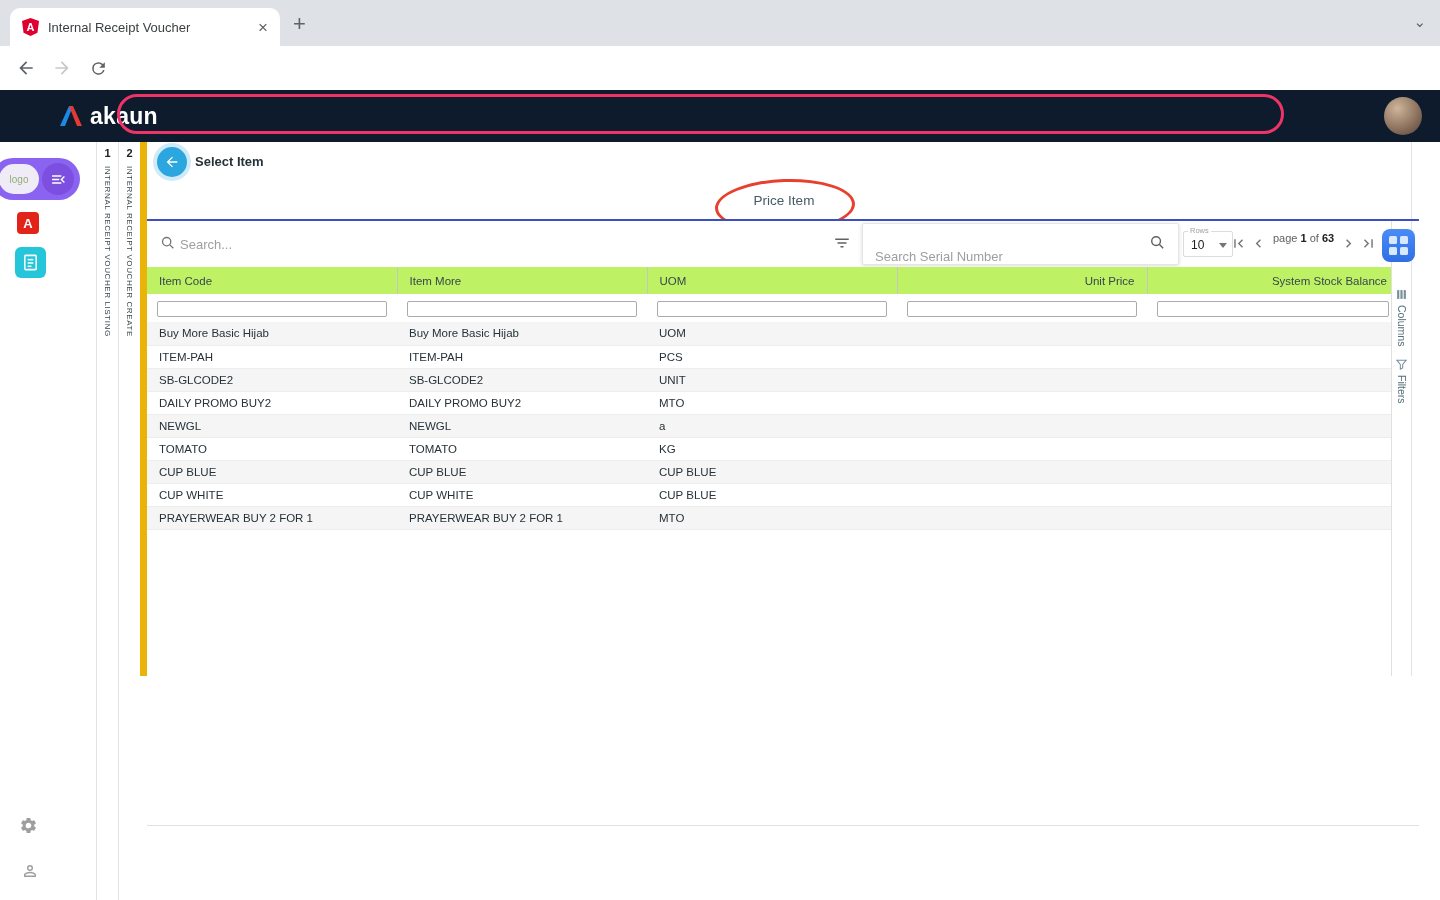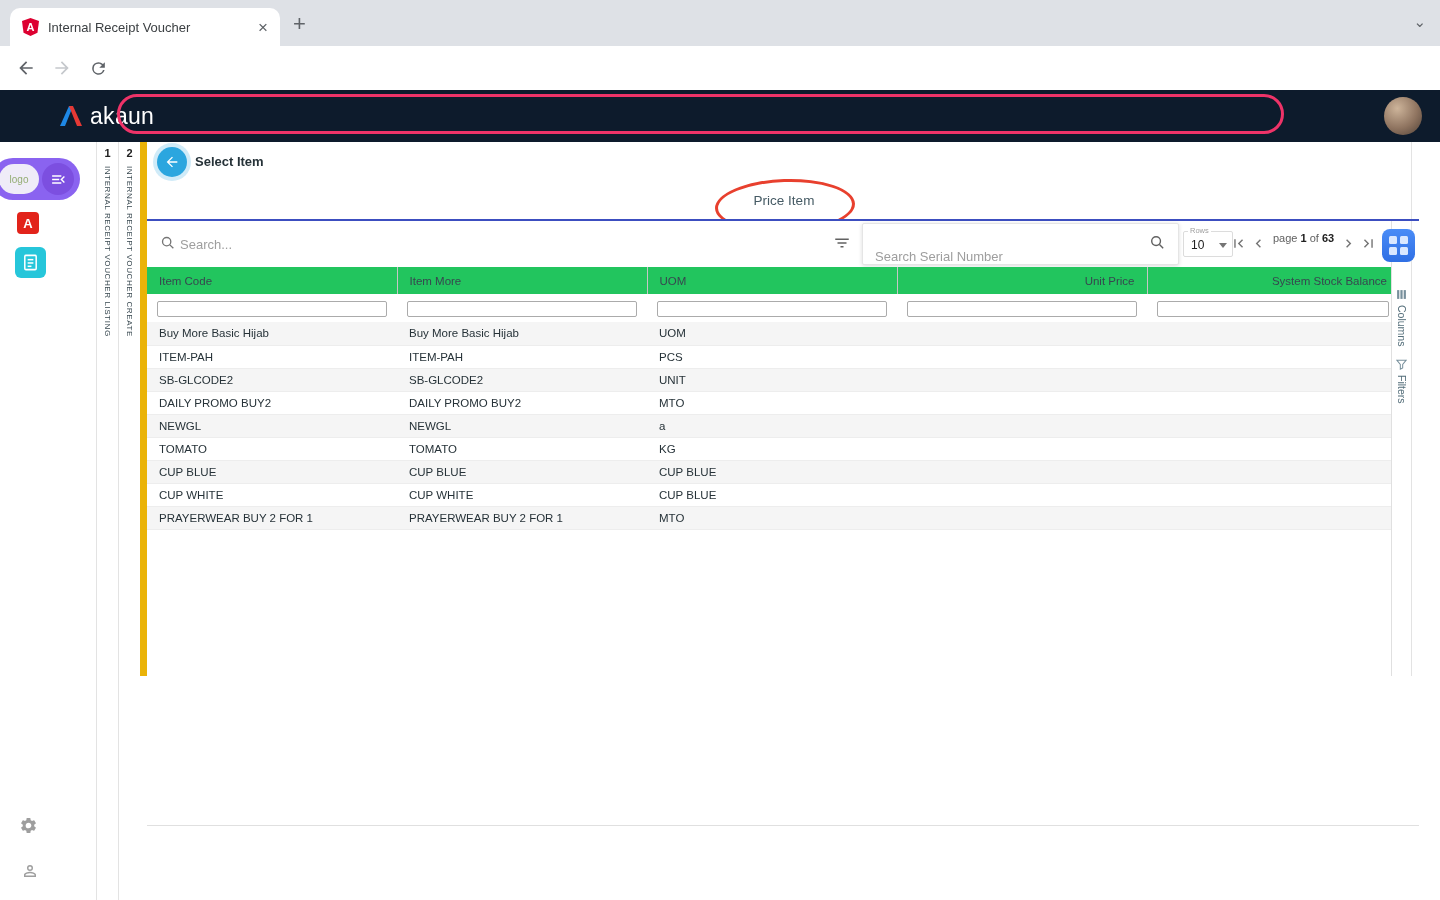--- a/index.html
+++ b/index.html
@@ -32,21 +32,21 @@
   .ext-ic { position:absolute; top:55px; width:26px; height:26px; display:flex; align-items:center; justify-content:center; }
   .ic-puzzle { right:121px; } .ic-panel { right:85px; }
   .chrome-avatar { position:absolute; right:48px; top:55px; width:26px; height:26px; border-radius:50%;
              background:#1a73e8; color:#fff; font-size:13px; display:flex; align-items:center; justify-content:center; }
   .ic-kebab { position:absolute; right:12px; top:56px; font-size:16px; color:#5f6368; }
 
   
   .app-header { position:absolute; top:90px; left:0; width:1440px; height:52px; background:#0d1b2c;
                 display:flex; align-items:center; padding:0 18px; }
   .logo { display:flex; align-items:center; gap:6px; margin-left:40px; }
-  .logo-text { color:#fff; font-size:23px; font-weight:normal; letter-spacing:.3px; }
+  .logo-text { color:#fff; font-size:23px; font-weight:bold; letter-spacing:.3px; }
   .header-avatar { margin-left:auto; width:38px; height:38px; border-radius:50%;
                    background:radial-gradient(circle at 35% 30%, #cdb49a, #8f7460 55%, #4e3f35); }
 
   
   .main { position:absolute; top:142px; left:0; width:1440px; height:758px; background:#fff; }
 
   .sidebar { position:absolute; left:0; top:0; width:96px; height:758px; background:#fff; }
   .logo-pill { position:absolute; left:-8px; top:16px; width:88px; height:42px; background:#8a63f0; border-radius:24px; }
   .logo-pill-chip { position:absolute; left:7px; top:6px; width:40px; height:30px; background:#efecf8; border-radius:15px;
                     display:flex; align-items:center; justify-content:center; font-size:10px; color:#94ad73; }
@@ -97,21 +97,21 @@
   .pager-btn { width:19px; height:22px; display:flex; align-items:center; justify-content:center; }
   .pager-label { font-size:11px; color:#616161; margin:0 4px; white-space:nowrap; }
   .pager-label b { color:#212121; }
 
   .grid-btn { position:absolute; left:1235px; top:8px; width:33px; height:33px; border-radius:8px;
               background:linear-gradient(#4a8cf7,#2f6fe4); display:grid; grid-template-columns:1fr 1fr;
               gap:3px; padding:7px; z-index:4; }
   .grid-btn span { background:#d9e7ff; border-radius:1.5px; }
 
   .items-table { position:absolute; left:0; top:125px; width:1252px; border-collapse:collapse; table-layout:fixed; }
-  .items-table th { height:27px; background:#22c55e; font-size:11.5px; font-weight:500; color:#37474f;
+  .items-table th { height:27px; background:#bef264; font-size:11.5px; font-weight:500; color:#37474f;
                     text-align:left; padding:0 12px; border-right:1px solid #c6c6c6; }
   .items-table th:last-child { border-right:none; }
   .items-table th.num { text-align:right; }
   .filter-cell { height:28px; padding:5px 10px; background:#fff; }
   .filter-cell input { width:100%; height:16px; border:1px solid #ababab; border-radius:2px; outline:none;
                        padding:0 4px; font-size:11px; font-family:inherit; }
   .items-table tbody td { height:23px; font-size:11.5px; color:#263238; padding:0 12px;
                           white-space:nowrap; overflow:hidden; }
   .items-table tbody td.num { text-align:right; }
   .items-table tbody tr { border-bottom:1px solid #ededed; }

